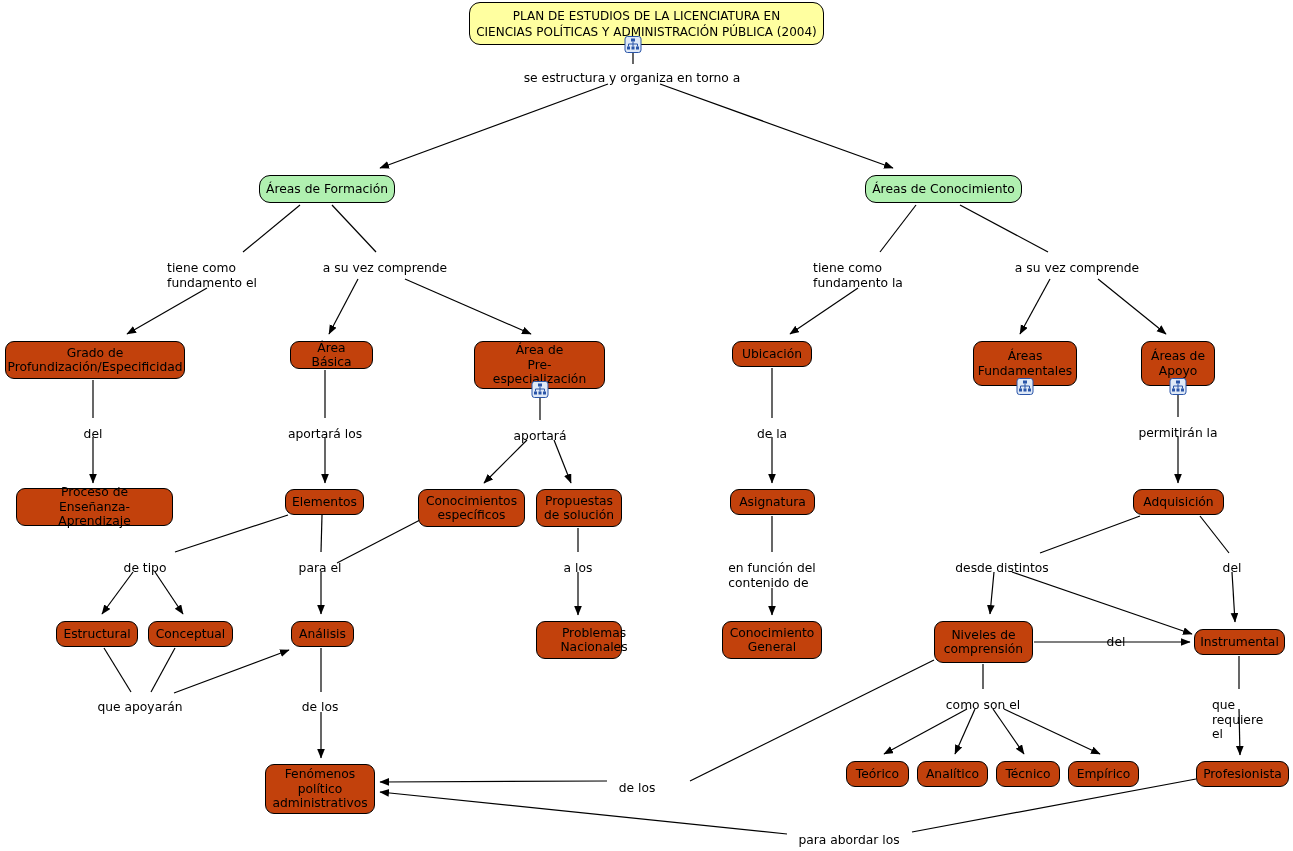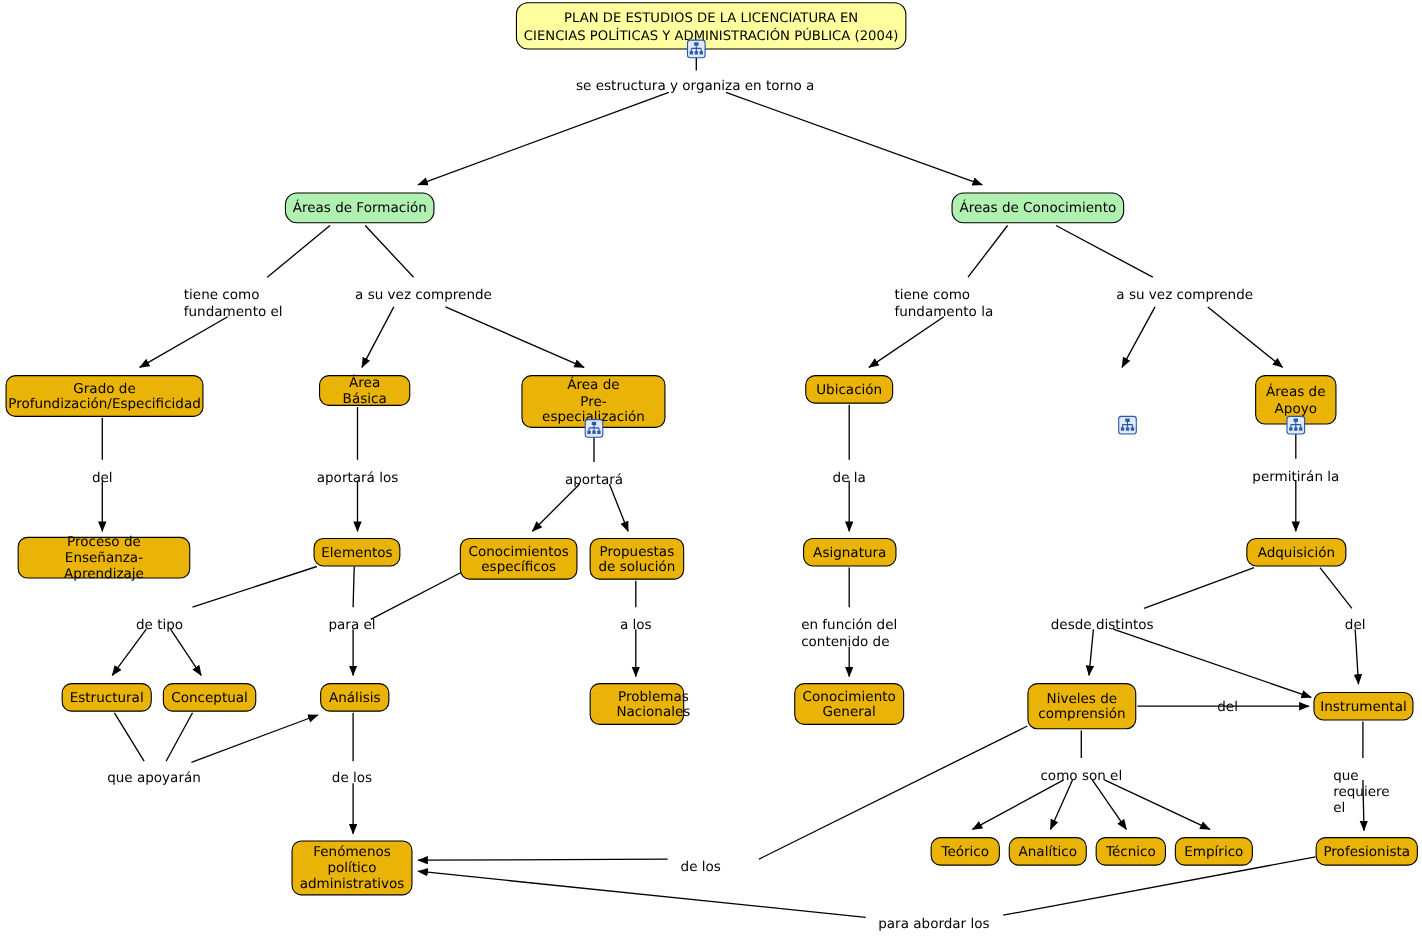--- a/index.html
+++ b/index.html
@@ -26,21 +26,21 @@
     top: 0;
     width: 1293px;
     height: 851px;
     pointer-events: none;
   }
   .node {
     position: absolute;
     box-sizing: border-box;
     border: 1.3px solid #000000;
     border-radius: 9px;
-    background: #eab308;
+    background: #c2410c;
     display: flex;
     align-items: center;
     justify-content: center;
     text-align: center;
     font-size: 12.3px;
     line-height: 14.5px;
     color: #000000;
     padding: 2px 6px;
     white-space: pre-line;
   }
@@ -209,20 +209,24 @@
         <rect x="1.5" y="9.5" width="3" height="3" fill="#2a55a8"></rect>
         <rect x="6" y="9.5" width="3" height="3" fill="#2a55a8"></rect>
         <rect x="10.5" y="9.5" width="3" height="3" fill="#2a55a8"></rect>
       </svg>
   </span>
 
   <div class="node" style="left:732px; top:341px; width:80px; height:26px;">
     <span>Ubicación</span>
   </div>
 
+  <div class="node" style="left:973px; top:341px; width:104px; height:45px;">
+    <span>Áreas
+Fundamentales</span>
+  </div>
   <span class="hier-icon" style="left:1025px; top:378px;">
     <svg width="15" height="15" viewBox="0 0 15 15">
         <rect x="5.5" y="1.5" width="4" height="3" fill="#2a55a8"></rect>
         <path d="M7.5 4.5 V7 M3 7 H12 M3 7 V9.5 M12 7 V9.5 M7.5 7 V9.5" stroke="#2a55a8" stroke-width="1" fill="none"></path>
         <rect x="1.5" y="9.5" width="3" height="3" fill="#2a55a8"></rect>
         <rect x="6" y="9.5" width="3" height="3" fill="#2a55a8"></rect>
         <rect x="10.5" y="9.5" width="3" height="3" fill="#2a55a8"></rect>
       </svg>
   </span>
 

